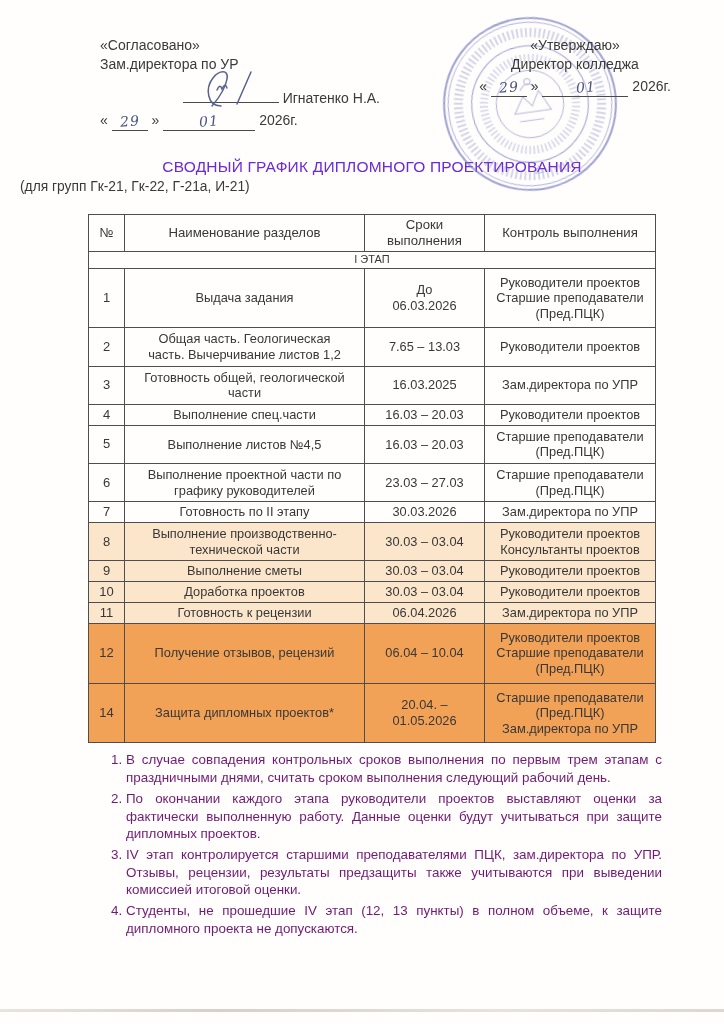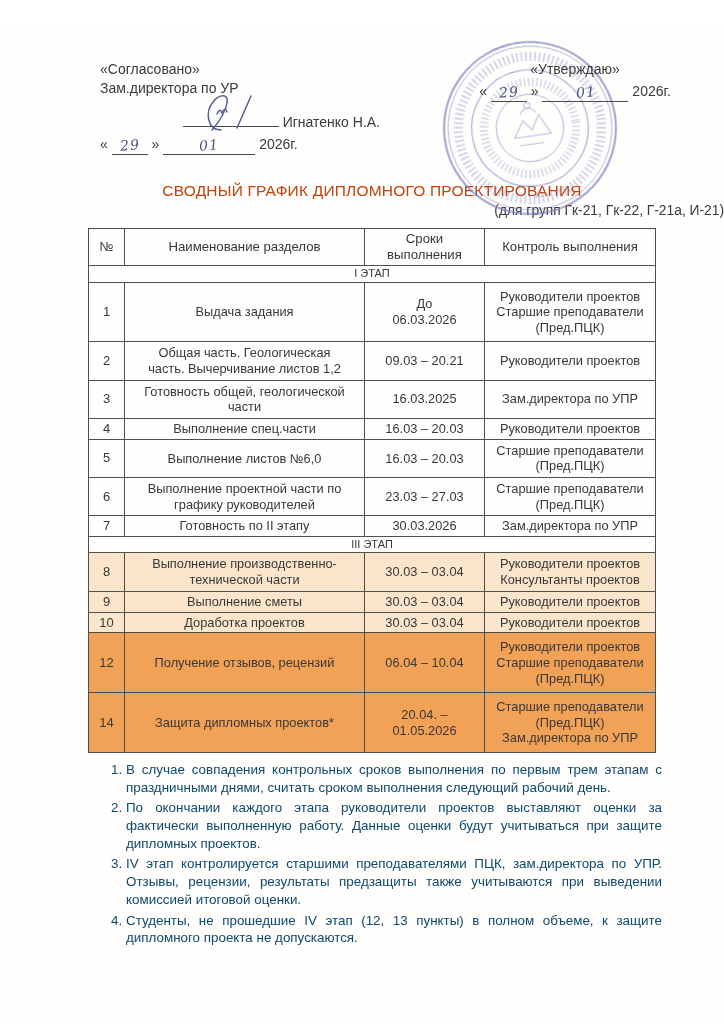--- a/index.html
+++ b/index.html
@@ -6,21 +6,21 @@
   body {
     width:724px; height:1024px; overflow:hidden;
     background:#ffffff;
     font-family:"Liberation Sans", sans-serif;
     color:#3a3a3a;
     -webkit-font-smoothing:antialiased;
   }
   .page { position:relative; width:724px; height:1024px; background:#fffefc; }
 
   
-  .topbar { position:relative; height:152px;margin-top:24px; }
+  .topbar { position:relative; height:152px; }
   .approve-left { position:absolute; left:100px; top:36px; width:280px; font-size:14px; line-height:1.35; z-index:2; }
   .approve-right { position:absolute; left:466px; top:36px; width:218px; font-size:14px; line-height:1.35; z-index:2; text-align:center; }
   .approve-right .role { white-space:nowrap; }
   .sigline { margin-top:14px; white-space:nowrap; position:relative;text-align:right; }
   .blank { display:inline-block; border-bottom:1.3px solid #4a4a4a; text-align:center; vertical-align:baseline; position:relative; }
   .blank.sig { width:96px; height:14px; }
   .blank.sig svg { position:absolute; left:8px; bottom:-6px; }
   .approve-right .blank.sig { width:88px; }
   .dateline { margin-top:3px; white-space:nowrap; }
   .blank.day { width:36px; }
@@ -30,39 +30,39 @@
     font-family:"DejaVu Serif", serif; font-style:italic;
     color:#4a5583; font-size:14px; letter-spacing:1px;
     display:inline-block; transform:rotate(-5deg) translateY(1px);
   }
   .ink { stroke:#57628f; fill:none; stroke-linecap:round; stroke-width:1.5; }
 
   
   .stamp { position:absolute; left:440px; top:14px; width:180px; height:180px; z-index:1; opacity:0.72; filter:blur(0.4px); transform:rotate(-8deg); }
 
   
-  .title { text-align:center; font-size:15.5px; letter-spacing:0.2px; margin:6px 0 0 20px; color:#c2410c; }
-  .subtitle { text-align:right; font-size:13.8px; margin:3px 0 10px 20px; }
+  .title { text-align:center; font-size:15.5px; letter-spacing:0.2px; margin:6px 0 0 20px; color:#6d28d9; }
+  .subtitle { text-align:left; font-size:13.8px; margin:3px 0 20px 20px; }
 
   
   .table-wrap { margin:2px 0 0 88px; width:567px; }
   table { border-collapse:collapse; width:567px; font-size:12.8px; color:#383838; table-layout:fixed; }
   th, td { border:1px solid #4e4e4e; padding:2px 4px; text-align:center; vertical-align:middle; line-height:1.22; white-space:pre-line; overflow:hidden; }
   th { font-weight:normal; font-size:13.2px; padding:2px 2px; }
   tr.section-row td { padding:1px 2px; font-size:11px; }
   td.c-num { font-size:13px; }
   tr.stage3 td { background:#fbe6cb; }
   tr.stage4 td { background:#f2a257; }
   tr.r-tall td { padding-top:6px; padding-bottom:6px; }
   tr.r-mid td { padding-top:3px; padding-bottom:3px; }
 
   
   .notes { margin:8px 0 0 100px; width:562px; }
   .notes ol { margin:0; padding-left:26px; }
-  .notes li { text-align:justify; font-size:13.4px; line-height:1.32; margin-bottom:3px; color:#0c4a6e; }
+  .notes li { text-align:justify; font-size:13.4px; line-height:1.32; margin-bottom:3px; color:#701a75; }
 
   .scan-edge { position:absolute; left:0; right:0; bottom:12px; height:3px;
     background:linear-gradient(90deg, rgba(178,170,156,.30), rgba(168,160,148,.48) 30%, rgba(182,174,160,.34) 70%, rgba(170,162,150,.42)); }
 </style>
 </head>
 <body>
 
 <div class="page">
 
   <div class="topbar">
@@ -104,20 +104,21 @@
         <span>«</span>
         <span class="blank day"><span class="hand">29</span></span>
         <span>»</span>
         <span class="blank month"><span class="hand">01</span></span>
         <span>2026г.</span>
       </div>
     </div>
 
     <div class="approve-right">
       <div>«Утверждаю»</div>
+      <div class="role">Директор колледжа</div>
       <div class="dateline">
         <span>«</span>
         <span class="blank day"><span class="hand">29</span></span>
         <span>»</span>
         <span class="blank month"><span class="hand">01</span></span>
         <span>2026г.</span>
       </div>
     </div>
   </div>
 
@@ -150,81 +151,84 @@
           <td>До
 06.03.2026</td>
           <td>Руководители проектов
 Старшие преподаватели
 (Пред.ПЦК)</td>
         </tr>
         <tr class="r-mid">
           <td class="c-num">2</td>
           <td>Общая часть. Геологическая
 часть. Вычерчивание листов 1,2</td>
-          <td>09.03 – 20.21</td>
+          <td>7.65 – 13.03</td>
           <td>Руководители проектов</td>
         </tr>
         <tr class="r-mid">
           <td class="c-num">3</td>
           <td>Готовность общей, геологической
 части</td>
           <td>16.03.2025</td>
           <td>Зам.директора по УПР</td>
         </tr>
 
         <tr>
           <td class="c-num">4</td>
           <td>Выполнение спец.части</td>
           <td>16.03 – 20.03</td>
           <td>Руководители проектов</td>
         </tr>
         <tr class="r-mid">
           <td class="c-num">5</td>
-          <td>Выполнение листов №6,0</td>
+          <td>Выполнение листов №4,5</td>
           <td>16.03 – 20.03</td>
           <td>Старшие преподаватели
 (Пред.ПЦК)</td>
         </tr>
         <tr class="r-mid">
           <td class="c-num">6</td>
           <td>Выполнение проектной части по
 графику руководителей</td>
           <td>23.03 – 27.03</td>
           <td>Старшие преподаватели
 (Пред.ПЦК)</td>
         </tr>
         <tr>
           <td class="c-num">7</td>
           <td>Готовность по II этапу</td>
           <td>30.03.2026</td>
           <td>Зам.директора по УПР</td>
         </tr>
 
-        <tr class="section-row">
-            <td colspan="4">III  ЭТАП</td>
-          </tr>
         <tr class="stage3 r-mid">
           <td class="c-num">8</td>
           <td>Выполнение производственно-
 технической части</td>
           <td>30.03 – 03.04</td>
           <td>Руководители проектов
 Консультанты проектов</td>
         </tr>
         <tr class="stage3">
           <td class="c-num">9</td>
           <td>Выполнение сметы</td>
           <td>30.03 – 03.04</td>
           <td>Руководители проектов</td>
         </tr>
         <tr class="stage3">
           <td class="c-num">10</td>
           <td>Доработка проектов</td>
           <td>30.03 – 03.04</td>
           <td>Руководители проектов</td>
+        </tr>
+        <tr class="stage3">
+          <td class="c-num">11</td>
+          <td>Готовность к рецензии</td>
+          <td>06.04.2026</td>
+          <td>Зам.директора по УПР</td>
         </tr>
 
         <tr class="stage4 r-tall">
           <td class="c-num">12</td>
           <td>Получение отзывов, рецензий</td>
           <td>06.04 – 10.04</td>
           <td>Руководители проектов
 Старшие преподаватели
 (Пред.ПЦК)</td>
         </tr>

